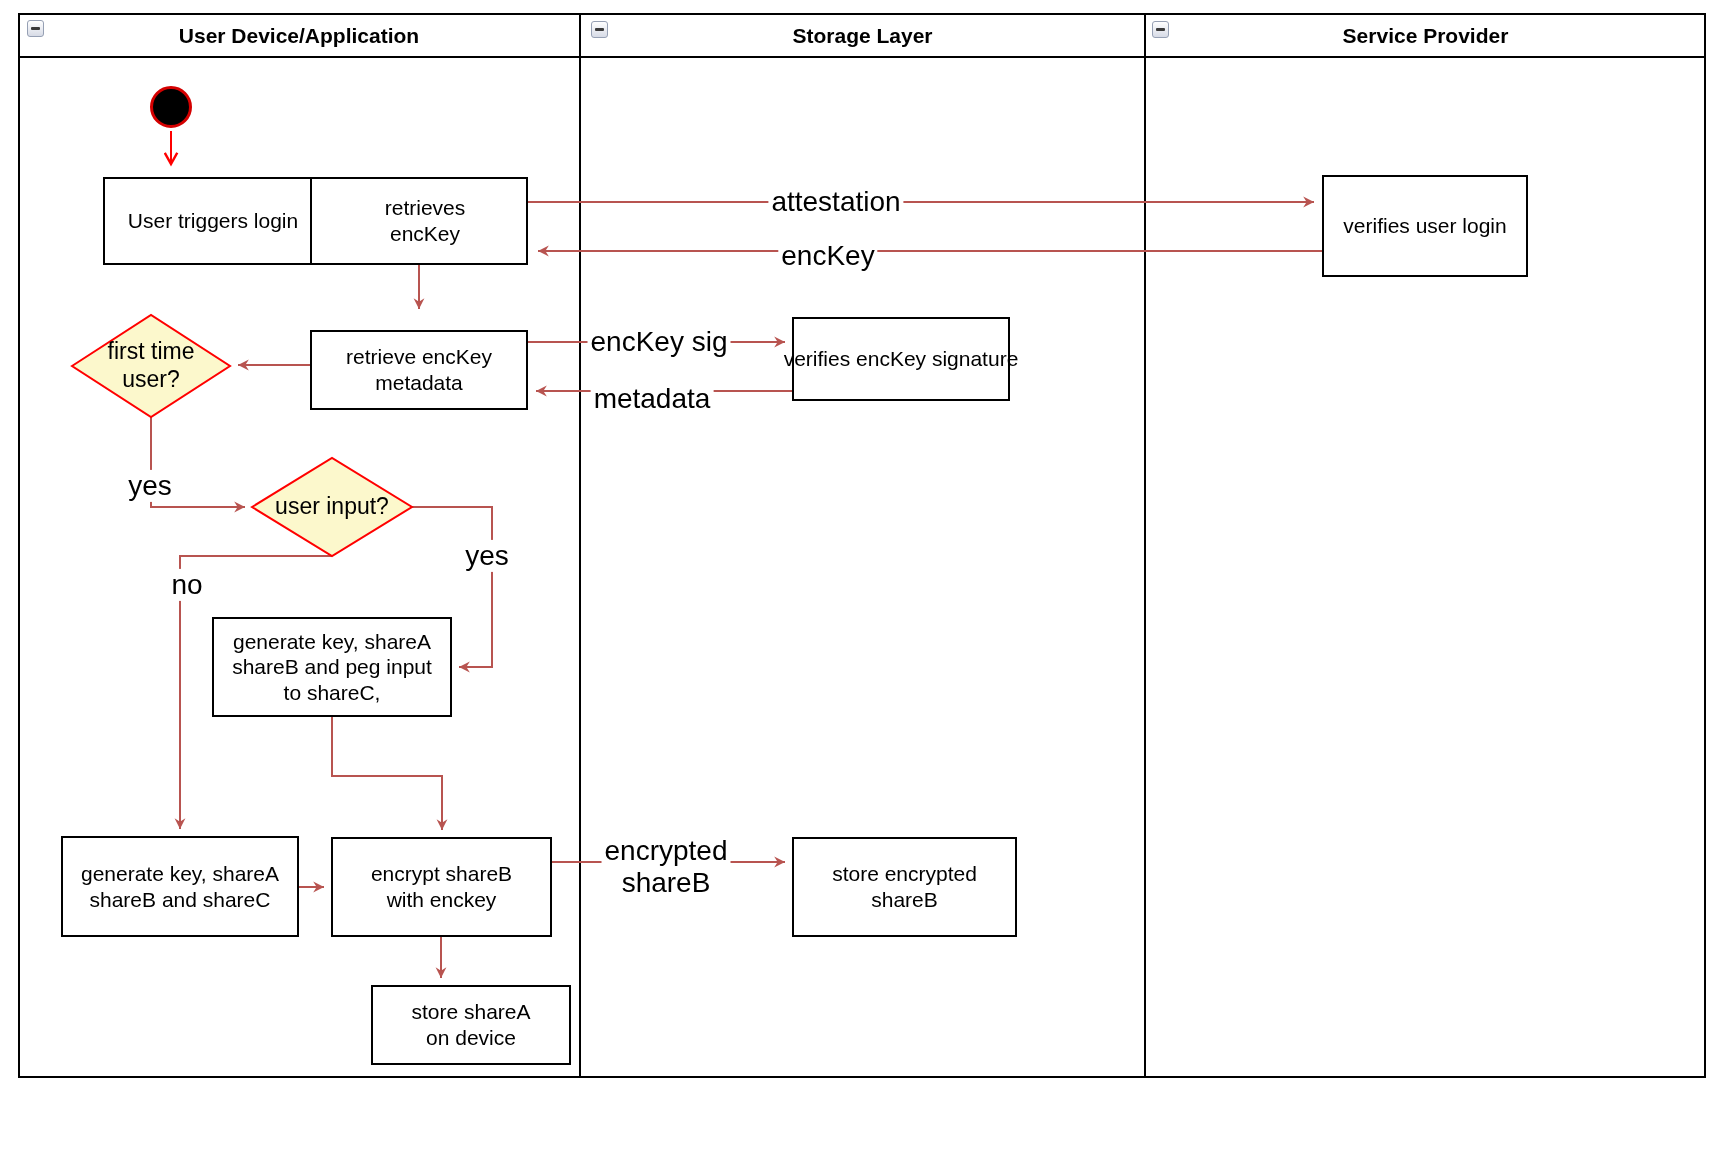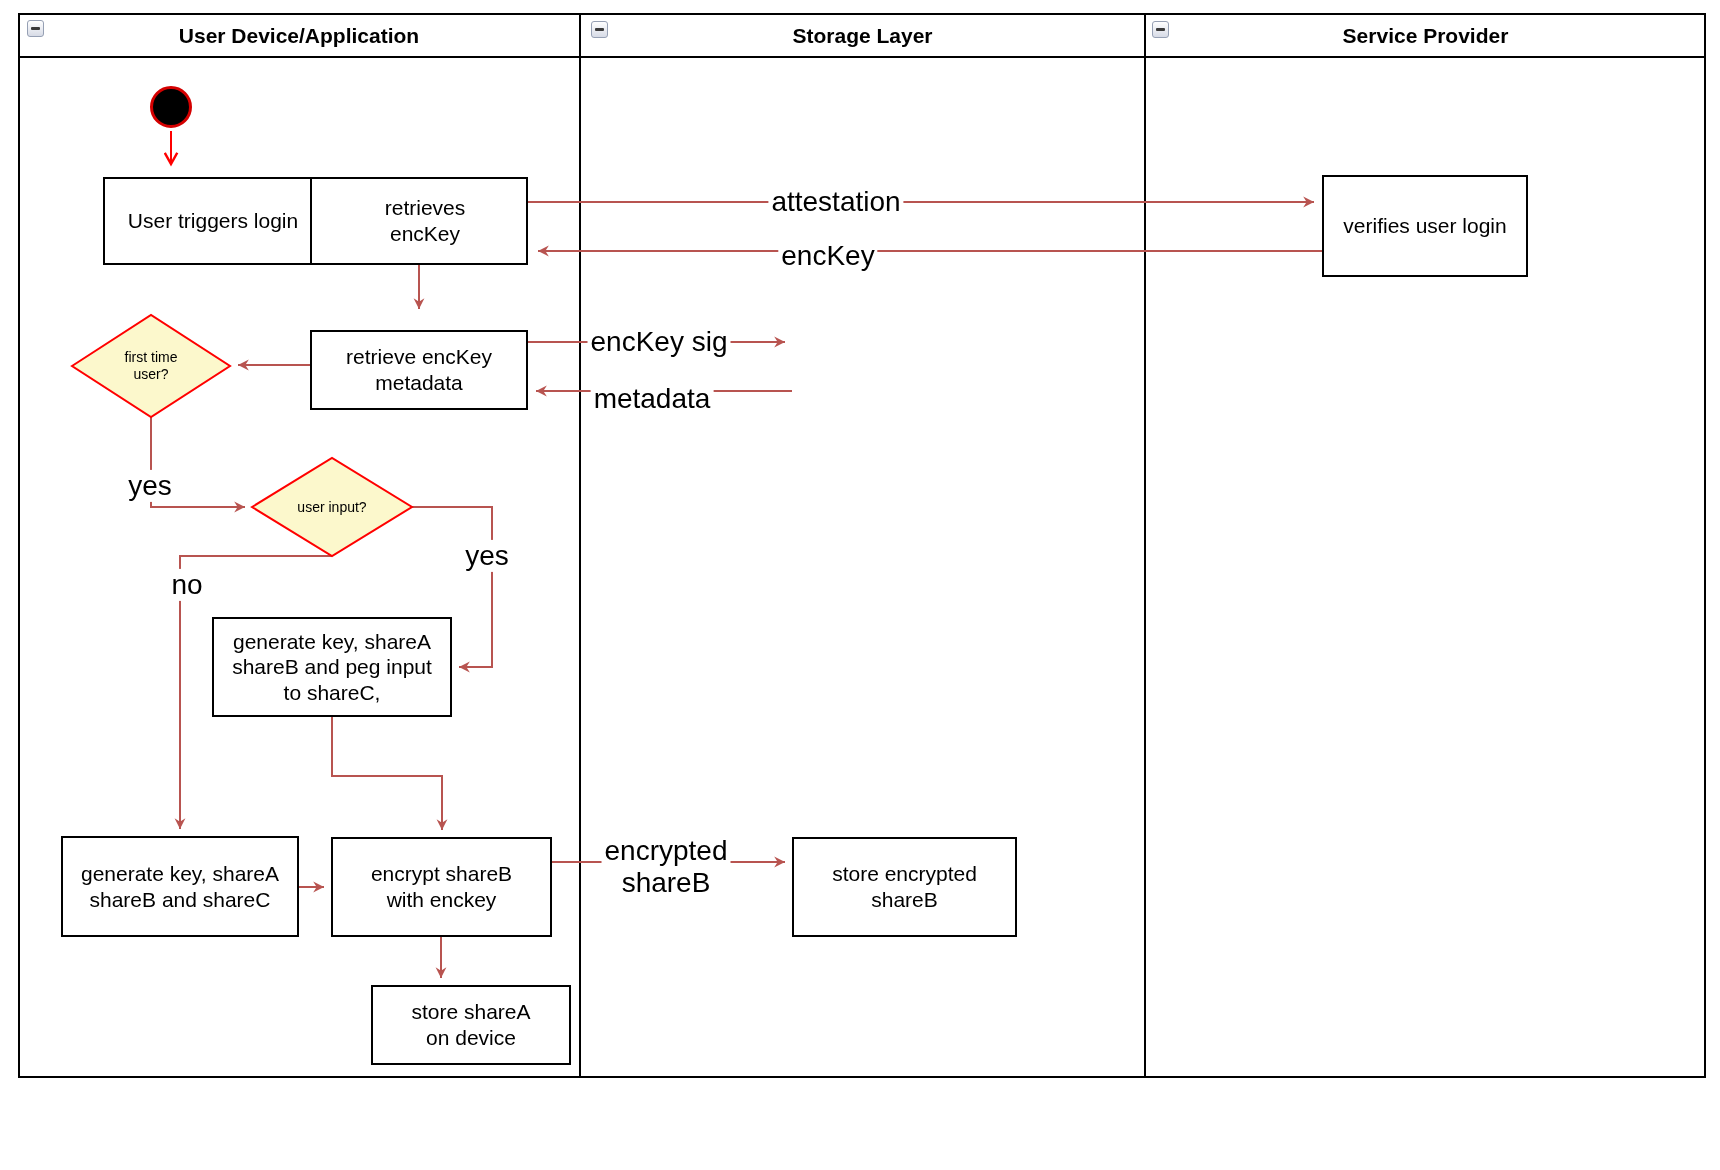--- a/index.html
+++ b/index.html
@@ -20,21 +20,21 @@
   .collapse .dash{display:block;width:9px;height:3px;background:#3a3a3a;border-radius:1px;}
   
   .node{background:#fff;border:2px solid #000;box-sizing:border-box;
     display:flex;align-items:center;justify-content:center;text-align:center;
     font-size:21px;line-height:1.22;white-space:pre-line;}
   .nowrap{white-space:nowrap;overflow:visible;}
   
   .start-circle{width:42px;height:42px;box-sizing:border-box;border-radius:50%;
     background:var(--start-fill,#000);border:3px solid var(--start-border,#d40000);}
   
-  .dlabel{transform:translate(-50%,-50%);text-align:center;font-size:14px;line-height:1.2;white-space:pre-line;}
+  .dlabel{transform:translate(-50%,-50%);text-align:center;font-size:23px;line-height:1.2;white-space:pre-line;}
   
   .elabel{transform:translate(-50%,-50%);background:#fff;padding:0 3px;text-align:center;
     font-size:28px;line-height:1.15;white-space:pre-line;}
   svg.edges{left:0;top:0;pointer-events:none;}
   svg.edges path.flow{stroke:var(--edge,#b85450);stroke-width:2;fill:none;}
   svg.edges path.startflow{stroke:var(--start-edge,#ff0000);stroke-width:2;fill:none;}
   svg.edges polygon.decision{fill:var(--decision-fill,#fcf8cc);stroke:var(--decision-border,#ff0000);stroke-width:2;}
 </style>
 </head>
 <body>
@@ -97,20 +97,21 @@
   </svg>
 
   <div class="abs start-circle" style="left:150px;top:86px;"></div>
 
   <div class="abs node" style="left:59px;top:177px;width:220px;height:88px;margin-left:44px;">User triggers login</div>
   <div class="abs node" style="left:310px;top:177px;width:218px;height:88px;padding-left:12px;">retrieves
 encKey</div>
   <div class="abs node" style="left:1322px;top:175px;width:206px;height:102px;">verifies user login</div>
   <div class="abs node" style="left:310px;top:330px;width:218px;height:80px;">retrieve encKey
 metadata</div>
+  <div class="abs node nowrap" style="left:792px;top:317px;width:218px;height:84px;">verifies encKey signature</div>
   <div class="abs node" style="left:212px;top:617px;width:240px;height:100px;">generate key, shareA
 shareB and peg input
 to shareC,</div>
   <div class="abs node" style="left:61px;top:836px;width:238px;height:101px;">generate key, shareA
 shareB and shareC</div>
   <div class="abs node" style="left:331px;top:837px;width:221px;height:100px;">encrypt shareB
 with enckey</div>
   <div class="abs node" style="left:792px;top:837px;width:225px;height:100px;">store encrypted
 shareB</div>
   <div class="abs node" style="left:341px;top:985px;width:200px;height:80px;margin-left:30px;">store shareA

